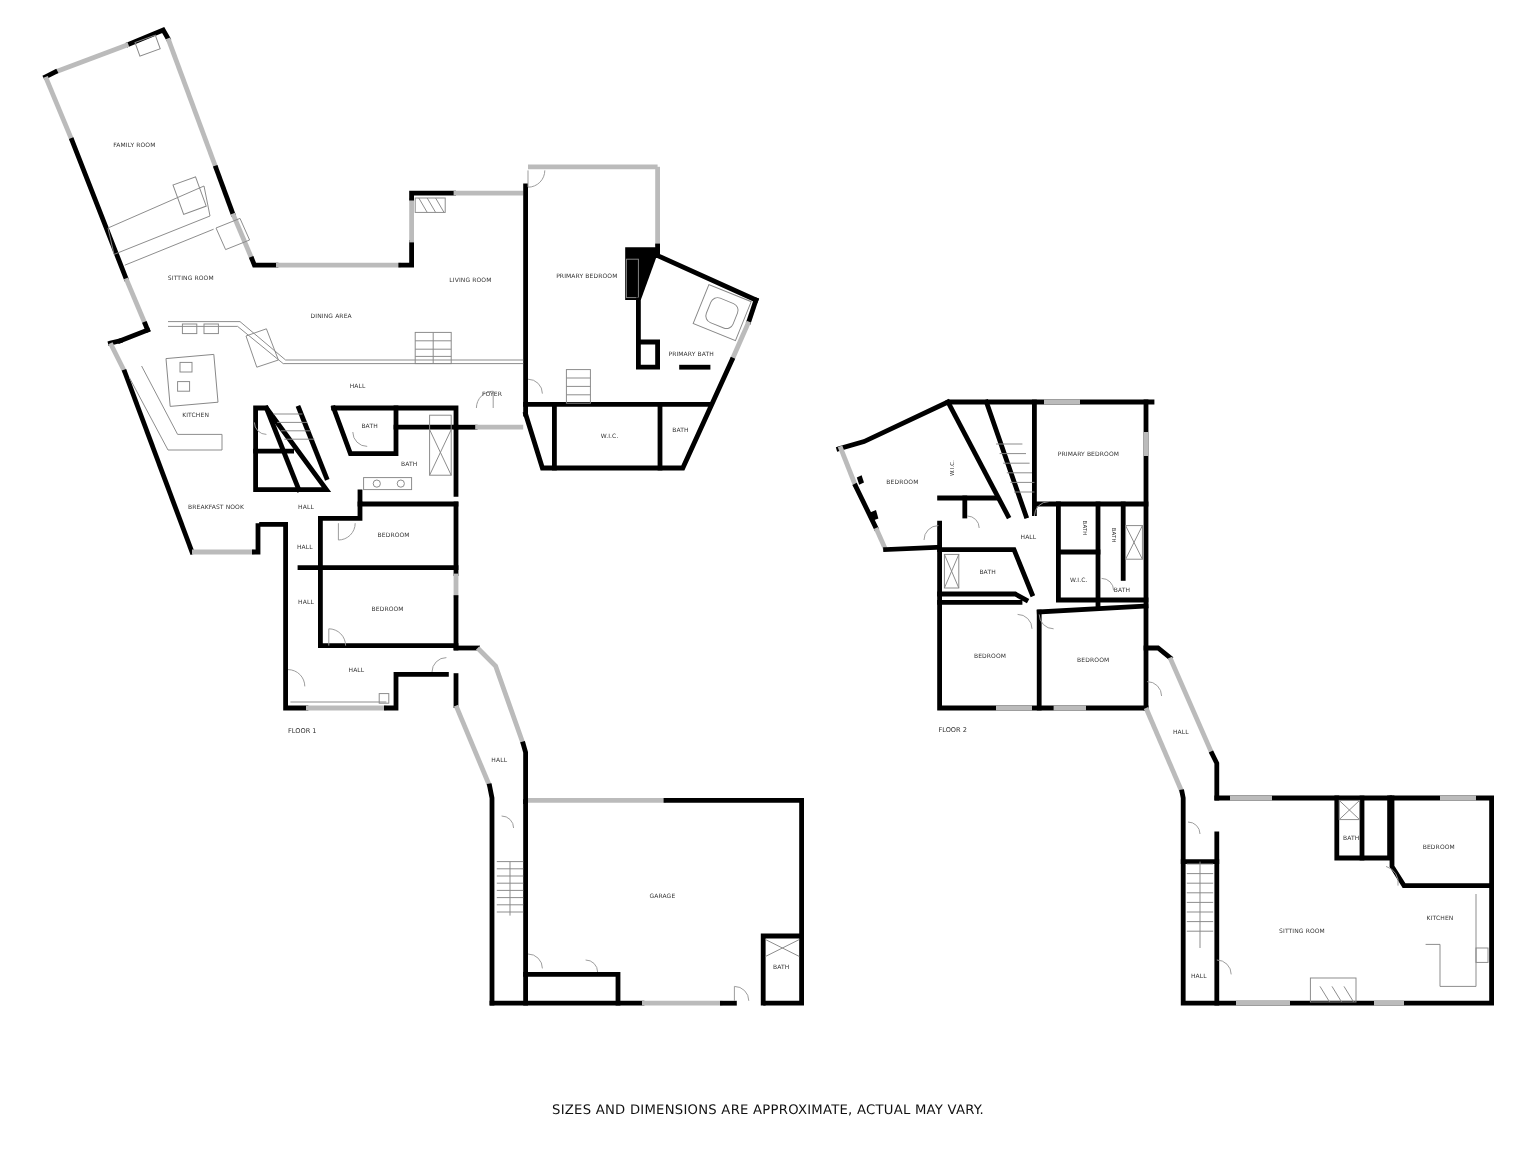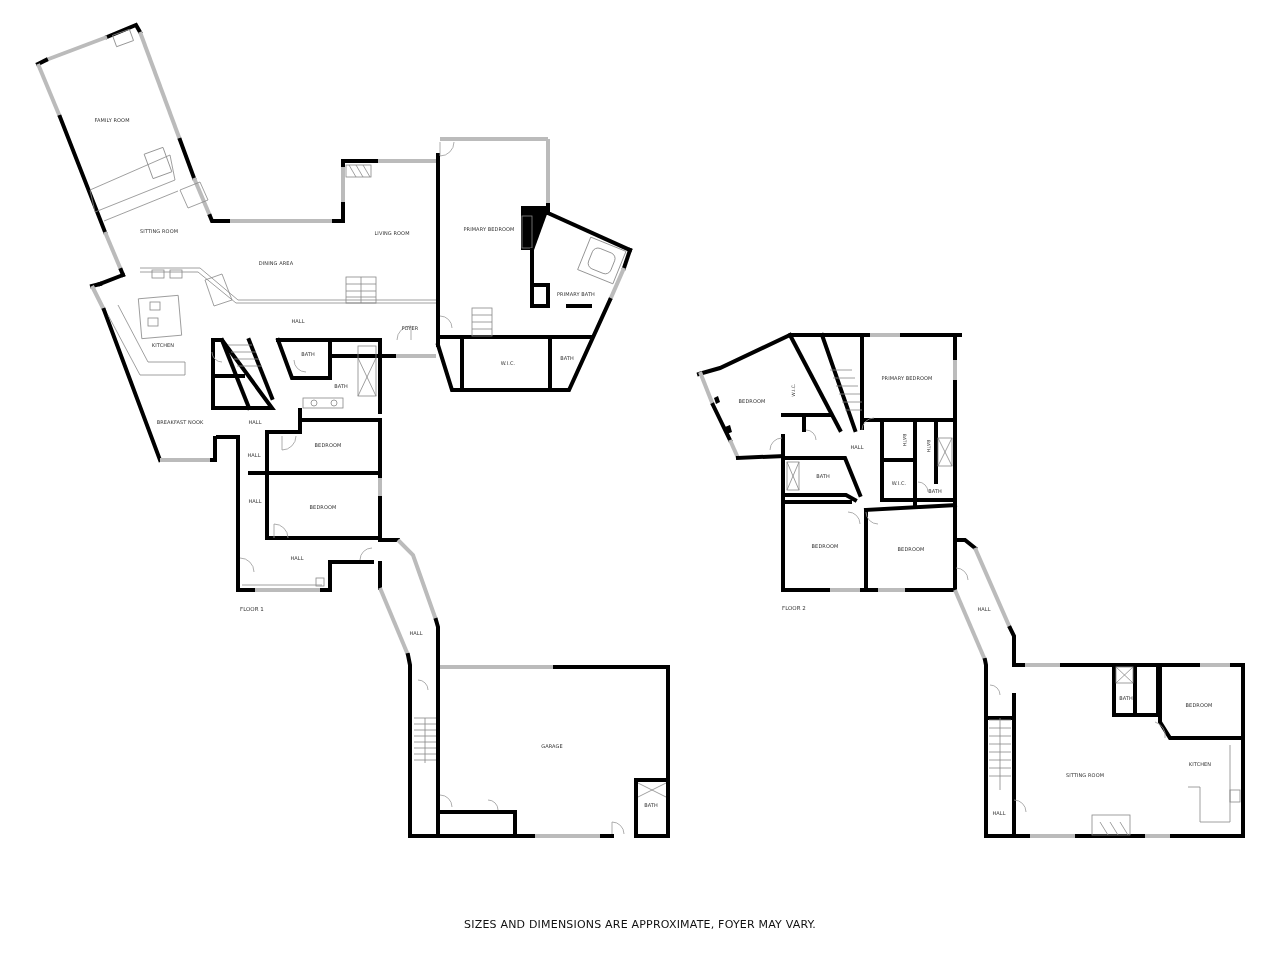--- a/index.html
+++ b/index.html
@@ -323,13 +323,13 @@
       <text class="lbl" x="1126" y="699">BATH</text>
       <text class="lbl" x="1199" y="706">BEDROOM</text>
       <text class="lbl" x="1200" y="765">KITCHEN</text>
       <text class="lbl" x="1085" y="776">SITTING ROOM</text>
       <text class="lbl" x="999" y="814">HALL</text>
       <text class="floorlbl" x="782" y="610">FLOOR 2</text>
     </g>
   </g>
 </svg>
 
-<div class="disc">SIZES AND DIMENSIONS ARE APPROXIMATE, FOYER MAY VARY.</div>
+<div class="disc">SIZES AND DIMENSIONS ARE APPROXIMATE, ACTUAL MAY VARY.</div>
 
 </body></html>

